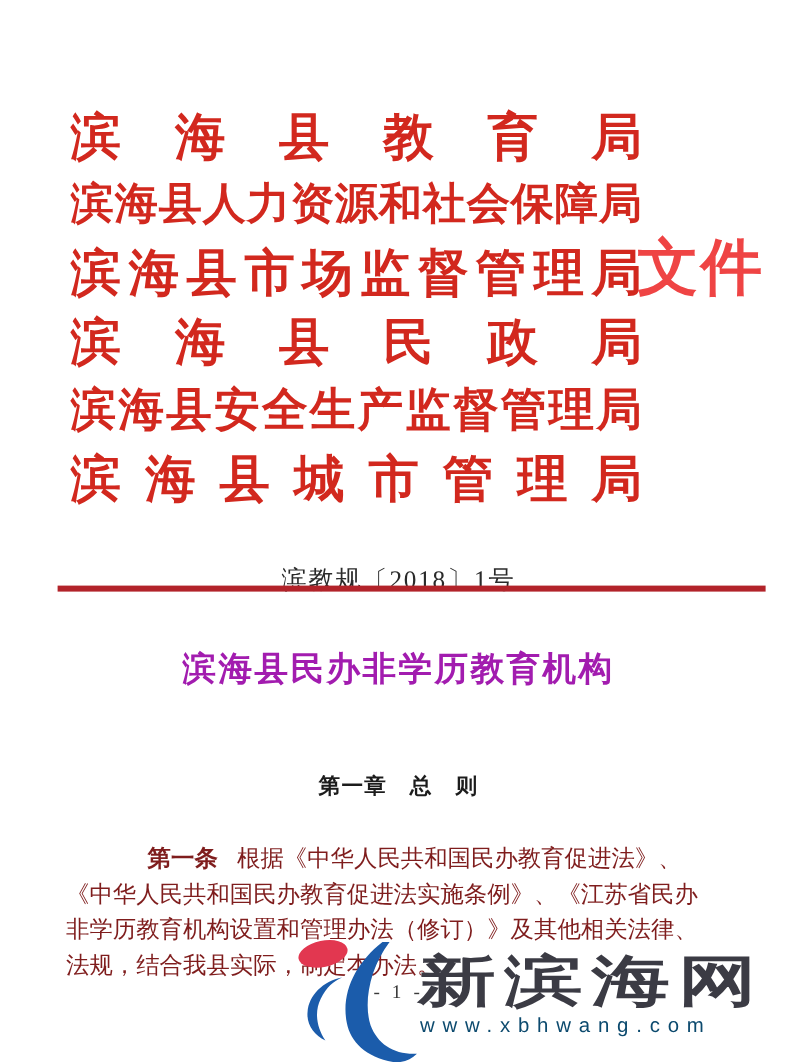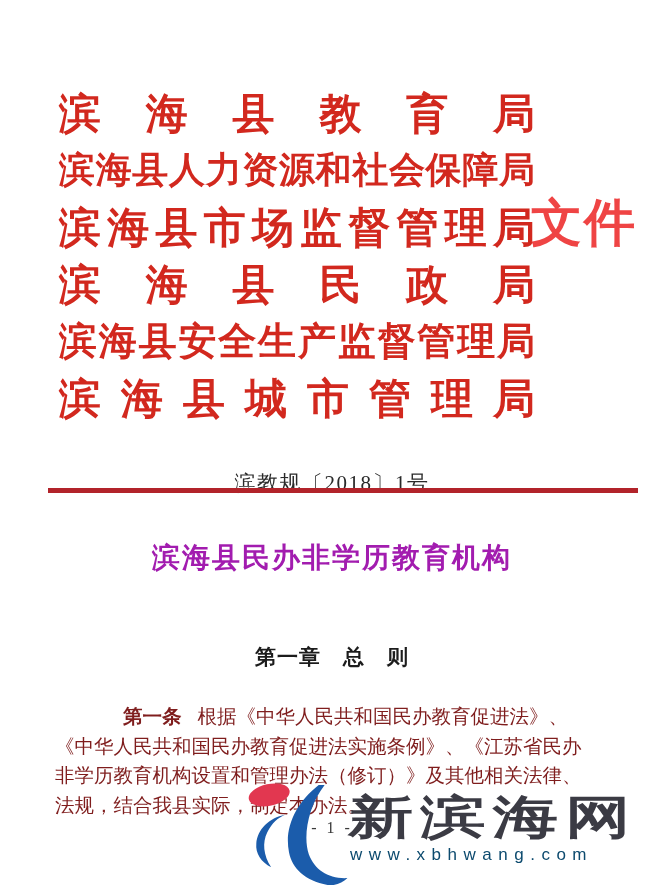--- a/index.html
+++ b/index.html
@@ -79,21 +79,21 @@
   .doc-title span { display: block; }
 
   .chapter-heading {
     position: absolute;
     left: 0; top: 643px;
     width: 664px;
     margin: 0;
     text-align: center;
     font-family: "Liberation Sans", "DejaVu Sans", sans-serif;
     font-weight: 700;
-    font-size: 21px;
+    font-size: 18px;
     color: #1c1c1c;
     letter-spacing: 1px;
   }
 
   
   .article {
     position: absolute;
     left: 55px; top: 702px;
     width: 556px;
     font-size: 19.5px;

